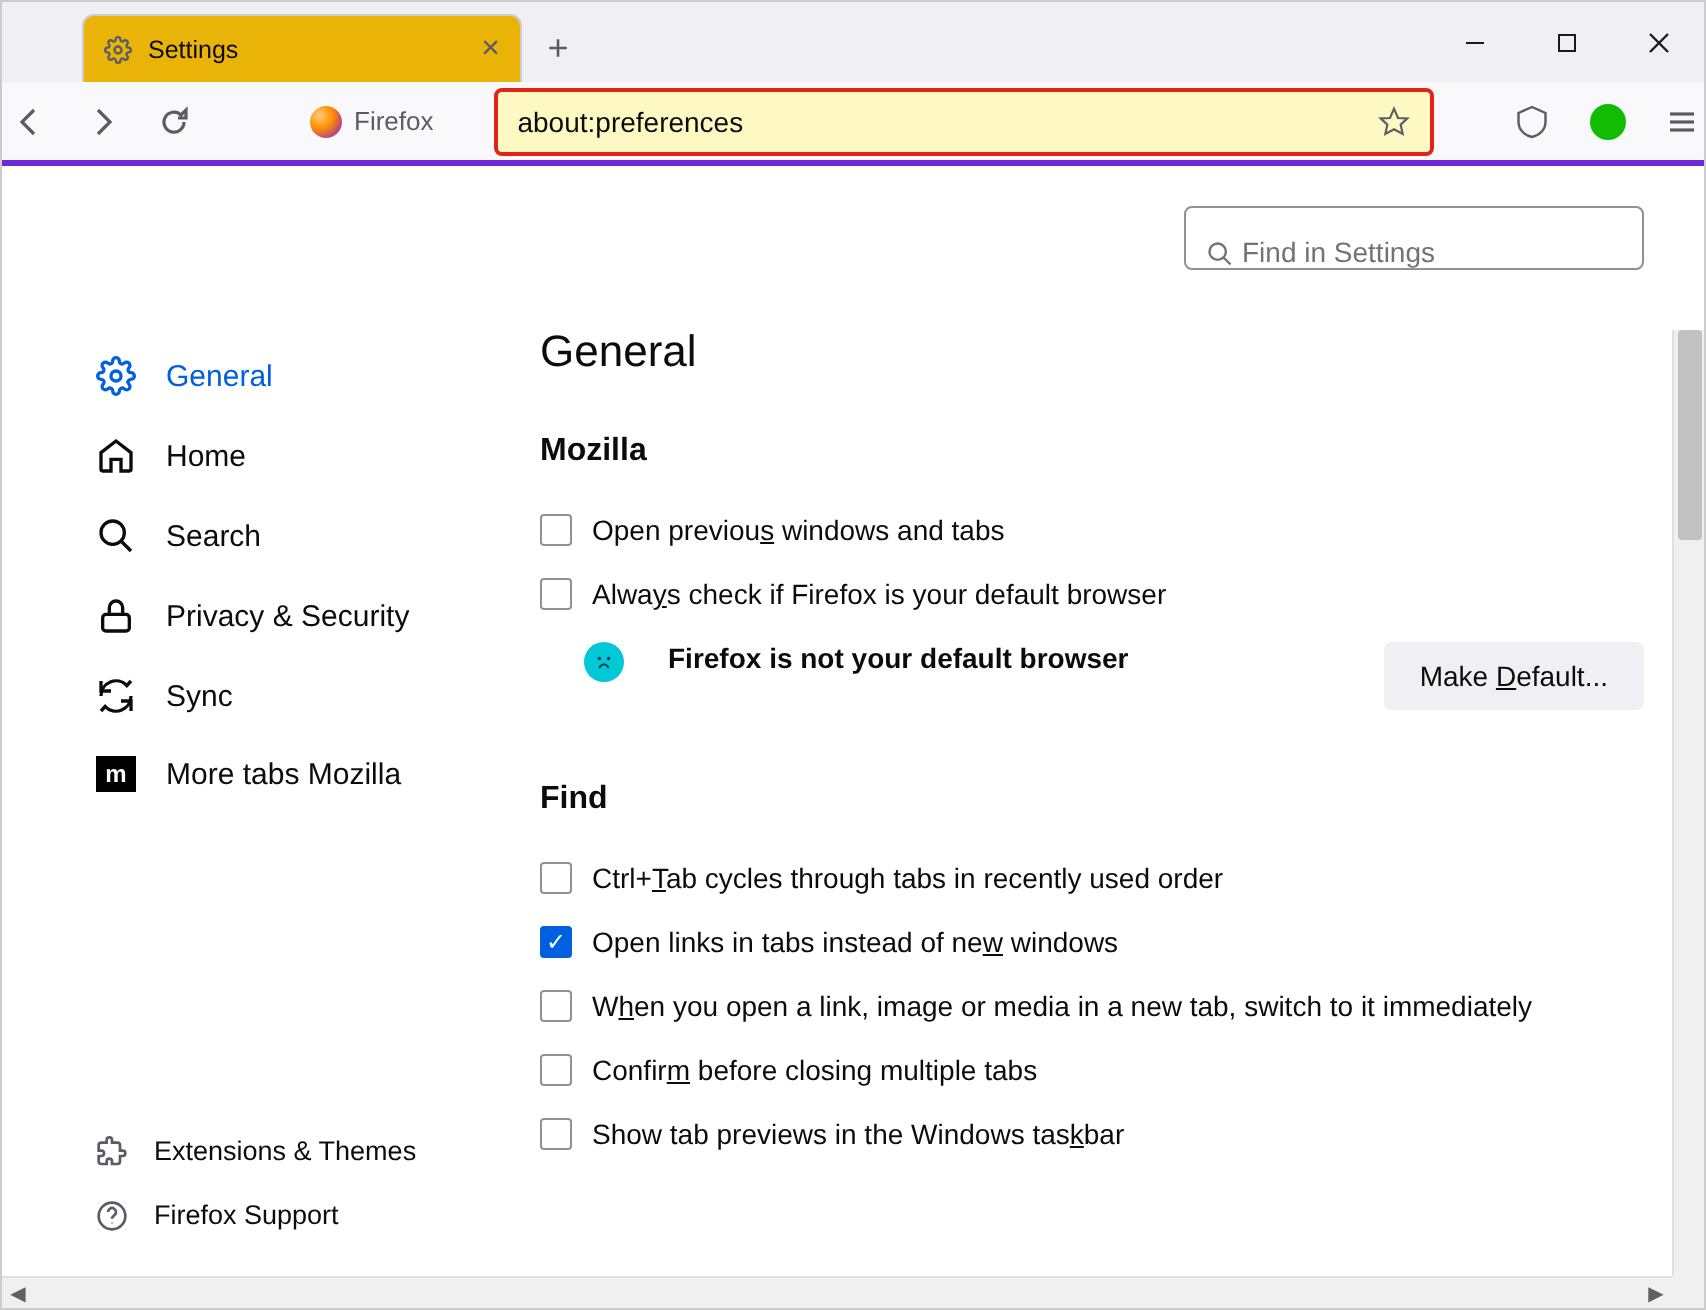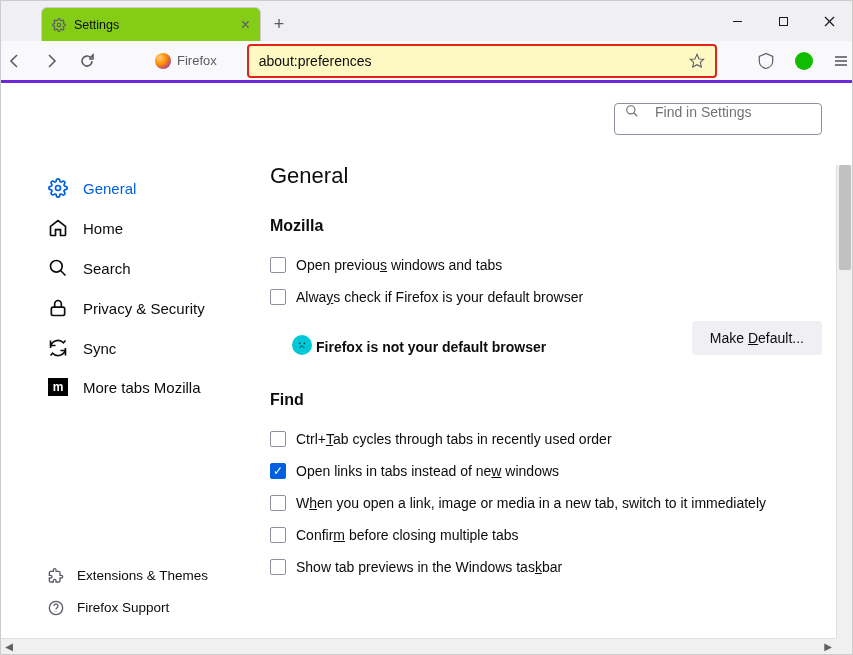--- a/index.html
+++ b/index.html
@@ -1,21 +1,21 @@
 <!DOCTYPE html>
 <html><head>
 <meta charset="utf-8">
 <style>
   * { box-sizing: border-box; }
   html, body { margin: 0; padding: 0; font-family: "Segoe UI", Arial, sans-serif; font-size: 13px; color: #0c0c0d; background: #fff; }
   .window { width: 853px; height: 655px; border: 1px solid #ccc; background: #fff; position: relative; display: flex; flex-direction: column; }
 
   
   .titlebar { height: 40px; background: #f0f0f4; display: flex; align-items: flex-end; }
-  .tab { margin-left: 40px; width: 220px; height: 34px; background: #84cc16; border: 1px solid #ccc; border-bottom: none; border-radius: 6px 6px 0 0; display: flex; align-items: center; padding: 0 10px; gap: 8px; font-size: 12.5px; }
+  .tab { margin-left: 40px; width: 220px; height: 34px; background: #eab308; border: 1px solid #ccc; border-bottom: none; border-radius: 6px 6px 0 0; display: flex; align-items: center; padding: 0 10px; gap: 8px; font-size: 12.5px; }
   .tab .close { margin-left: auto; font-size: 16px; color: #5b5b66; cursor: pointer; }
   .newtab { width: 28px; height: 28px; display: flex; align-items: center; justify-content: center; color: #5b5b66; font-size: 18px; cursor: pointer; margin-left: 4px; margin-bottom: 3px; }
   .wincontrols { margin-left: auto; display: flex; align-items: center; height: 100%; }
   .winbtn { width: 46px; height: 30px; display: flex; align-items: center; justify-content: center; color: #1b1b1b; font-size: 14px; cursor: pointer; }
 
   
   .toolbar { height: 42px; background: #f9f9fb; border-bottom: 3px solid #6d28d9; display: flex; align-items: center; padding: 0 6px; gap: 20px; }
   .navbtn { width: 34px; height: 32px; display: flex; align-items: center; justify-content: center; color: #5b5b66; cursor: pointer; border-radius: 4px; }
   .ident { margin-left: 30px; display: flex; align-items: center; gap: 6px; height: 32px; padding: 0 10px; font-size: 13px; color: #5b5b66; }
   .ident .fxicon { width: 16px; height: 16px; border-radius: 50%; background: radial-gradient(circle at 30% 30%, #ffcc80, #ff9100 40%, #9c27b0 90%); }
@@ -29,28 +29,28 @@
   .content { flex: 1; display: flex; position: relative; overflow: hidden; }
   .sidebar { width: 255px; padding-top: 85px; display: flex; flex-direction: column; }
   .navitem { display: flex; align-items: center; gap: 14px; padding: 10px 16px 10px 46px; font-size: 15px; color: #0c0c0d; cursor: pointer; }
   .navitem.active { color: #0060df; }
   .navitem .nicon { width: 22px; display: flex; justify-content: center; color: inherit; font-size: 18px; }
   .sidebar-spacer { flex: 1; }
   .footitem { display: flex; align-items: flex-start; gap: 12px; padding: 8px 16px 8px 46px; font-size: 13.5px; color: #0c0c0d; cursor: pointer; }
   .footitem .ficon { width: 18px; display: flex; justify-content: center; color: #5b5b66; }
 
   .main { flex: 1; padding: 20px 30px 20px 14px; overflow: hidden; position: relative; }
-  .searchbox { position: absolute; top: 20px; right: 30px; width: 208px; height: 32px; border: 1px solid #8f8f9d; border-radius: 4px; display: flex; align-items: flex-start; padding: 0 10px; gap: 16px; color: #737373; font-size: 14px; }
+  .searchbox { position: absolute; top: 20px; right: 30px; width: 230px; height: 32px; border: 1px solid #8f8f9d; border-radius: 4px; display: flex; align-items: flex-end; padding: 0 10px; gap: 4px; color: #737373; font-size: 14px; }
 
   h1 { font-size: 22px; font-weight: 500; margin: 60px 0 20px 0; color: #0c0c0d; }
   h2 { font-size: 16px; font-weight: 600; margin: 28px 0 14px 0; }
   .chk { display: flex; align-items: center; gap: 10px; padding: 8px 0; font-size: 14px; }
   .chkbox { width: 16px; height: 16px; border: 1px solid #8f8f9d; border-radius: 2px; display: flex; align-items: center; justify-content: center; color: #fff; font-size: 12px; flex-shrink: 0; }
   .chkbox.checked { background: #0060df; border-color: #0060df; }
-  .defrow { display: flex; align-items: flex-end; gap: 4px; padding: 8px 0 8px 22px; font-size: 14px; }
+  .defrow { display: flex; align-items: flex-start; gap: 22px; padding: 8px 0 8px 22px; font-size: 14px; }
   .defrow .sad { width: 20px; height: 20px; border-radius: 50%; background: #00c8d7; display: flex; align-items: center; justify-content: center; font-size: 11px; }
   .defrow .msg { font-weight: 600; }
   .defbtn { margin-left: auto; background: #f0f0f4; border: none; border-radius: 4px; padding: 9px 18px; font-size: 14px; cursor: pointer; color: #0c0c0d; }
   .u { text-decoration: underline; }
 
   .vscroll { position: absolute; right: 0; top: 82px; width: 16px; bottom: 16px; background: #f0f0f0; border-left: 1px solid #e0e0e0; }
   .vthumb { position: absolute; top: 0; left: 2px; width: 12px; height: 105px; background: #c1c1c1; border-radius: 2px; }
   .hscroll { position: absolute; left: 0; right: 16px; bottom: 0; height: 16px; background: #f0f0f0; border-top: 1px solid #e0e0e0; display: flex; align-items: center; }
   .harrow { width: 16px; text-align: center; color: #606060; font-size: 10px; cursor: pointer; }
   .harrow.right { margin-left: auto; }

